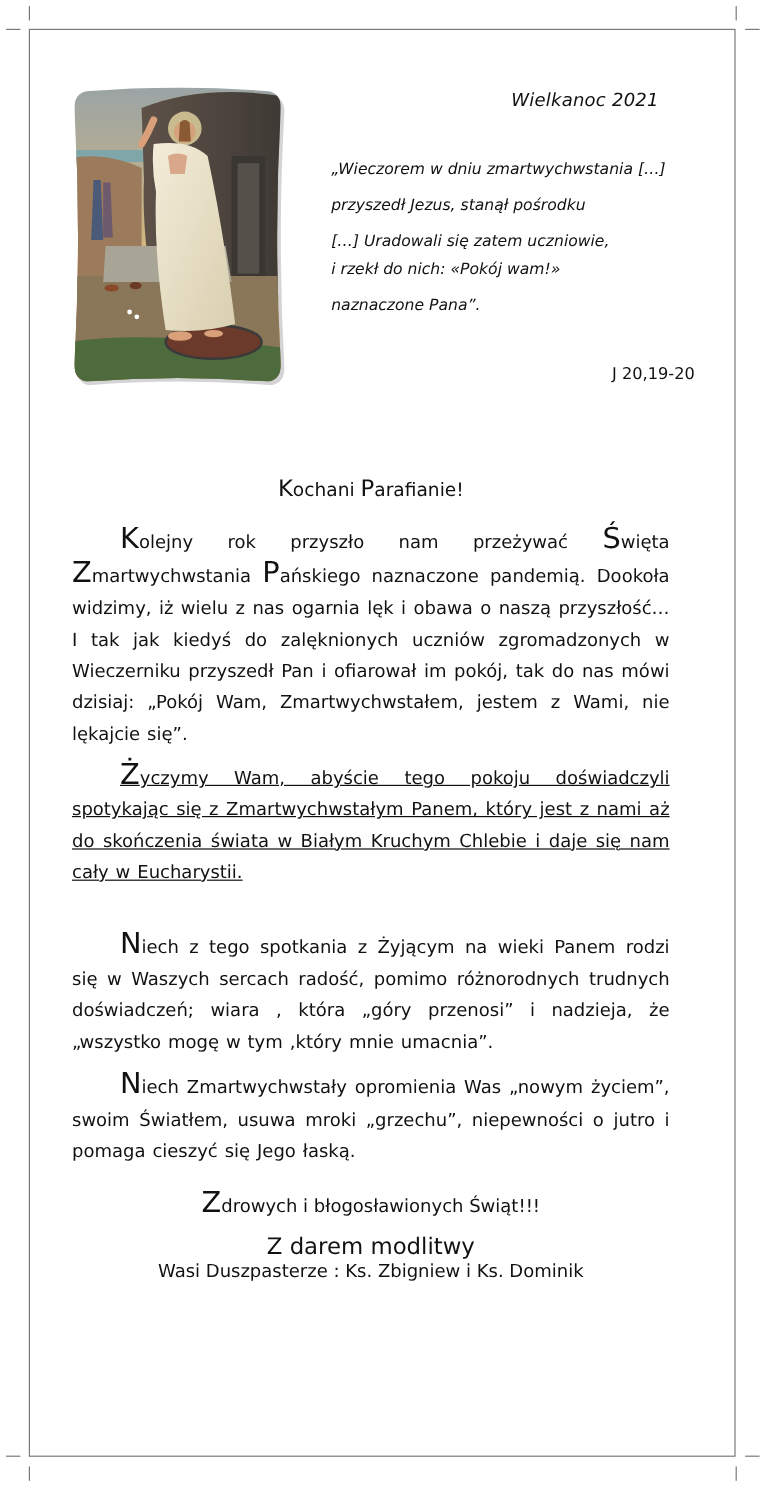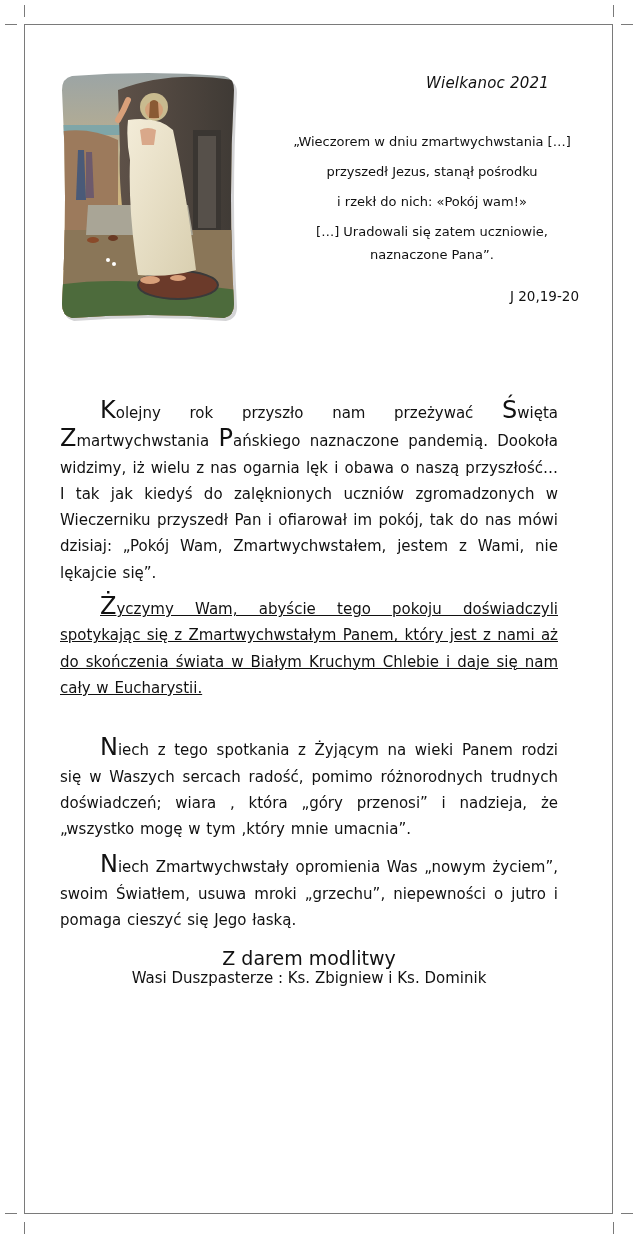--- a/index.html
+++ b/index.html
@@ -7,24 +7,24 @@
            font-family: "DejaVu Sans", sans-serif; color: #111111; }
 
     
     .mark { position: absolute; background: #7a7a7a; }
     .page { position: absolute; left: 24px; top: 24px; width: 589px; height: 1190px;
             border: 1px solid #7a7a7a; box-sizing: border-box; }
 
     .header-img { position: absolute; left: 58px; top: 70px; width: 180px; height: 255px; }
 
     .title { position: absolute; left: 426px; top: 74px; font-size: 15px; white-space: nowrap; letter-spacing: 0.2px; font-style: italic; }
-    .quote { position: absolute; left: 276px; top: 135px; width: 312px; text-align: center;
-             font-size: 13px; line-height: 1; }
+    .quote { position: absolute; left: 276px; top: 135px; width: 312px; text-align: left;
+             font-size: 13px; line-height: 1; font-style: italic; }
     .quote .ql { display: block; white-space: nowrap; }
-    .ref { position: absolute; left: 510px; top: 288px; font-size: 13.5px; white-space: nowrap; }
+    .ref { position: absolute; left: 510px; top: 304px; font-size: 13.5px; white-space: nowrap; }
 
     .body { position: absolute; left: 60px; top: 392px; width: 498px; font-size: 15px; }
     .greeting { text-align: center; font-size: 15.5px; margin: 0 0 14px 0; line-height: 30px; }
     .big { font-size: 24px; line-height: 1; }
     .big2 { font-size: 19px; }
     .para { text-align: justify; text-indent: 40px; line-height: 26.3px; margin: 0; word-spacing: 1px; }
     .p1 { margin-top: 6px; }
     .p2 { margin-top: 8px; text-decoration: underline; }
     .p3 { margin-top: 34px; }
     .p4 { margin-top: 10px; }
@@ -95,32 +95,34 @@
       <circle cx="56" cy="194" r="2" fill="#ffffff"></circle>
     </g>
   </svg>
 </div>
 
 <div class="title">Wielkanoc 2021</div>
 
 <div class="quote">
   <span class="ql" style="margin-bottom:17px;">„Wieczorem w dniu zmartwychwstania […]</span>
   <span class="ql" style="margin-bottom:17px;">przyszedł  Jezus, stanął pośrodku</span>
+  <span class="ql" style="margin-bottom:10px;">[…] Uradowali się zatem uczniowie,</span>
   <span class="ql" style="margin-bottom:17px;">i rzekł do nich: «Pokój wam!»</span>
-  <span class="ql" style="margin-bottom:10px;">[…] Uradowali się zatem uczniowie,</span>
   <span class="ql">naznaczone  Pana”.</span>
 </div>
 
 <div class="ref">J 20,19-20</div>
 
 <div class="body">
+  <p class="greeting"><span class="big2">K</span><span>ochani </span><span class="big2">P</span><span>arafianie!</span></p>
 
   <p class="para p1"><span class="big">K</span><span>olejny rok przyszło nam przeżywać </span><span class="big">Ś</span><span>więta </span><span class="big">Z</span><span>martwychwstania </span><span class="big">P</span><span>ańskiego naznaczone pandemią. Dookoła widzimy, iż wielu z nas ogarnia  lęk i obawa o naszą przyszłość… I tak jak kiedyś do zalęknionych uczniów zgromadzonych w Wieczerniku przyszedł Pan i ofiarował im pokój, tak do nas mówi dzisiaj: „Pokój Wam, Zmartwychwstałem, jestem z Wami, nie lękajcie się”.</span></p>
 
   <p class="para p2"><span class="big">Ż</span><span>yczymy Wam, abyście tego pokoju doświadczyli spotykając się z  Zmartwychwstałym Panem, który jest z nami aż do skończenia świata w  Białym Kruchym Chlebie i daje się nam cały w Eucharystii.</span></p>
 
   <p class="para p3"><span class="big">N</span><span>iech z tego spotkania z Żyjącym na wieki Panem rodzi się w Waszych sercach radość, pomimo różnorodnych trudnych doświadczeń; wiara , która „góry przenosi” i nadzieja, że „wszystko mogę w  tym ,który mnie umacnia”.</span></p>
 
   <p class="para p4"><span class="big">N</span><span>iech Zmartwychwstały opromienia Was „nowym życiem”, swoim Światłem, usuwa mroki „grzechu”, niepewności o  jutro i pomaga cieszyć się Jego łaską.</span></p>
 
+  <p class="closing c1"><span class="big">Z</span><span>drowych i błogosławionych Świąt!!!</span></p>
   <p class="closing c2">Z darem modlitwy</p>
   <p class="closing c3">Wasi Duszpasterze : Ks. Zbigniew i Ks. Dominik</p>
 </div>
 
 </body></html>

